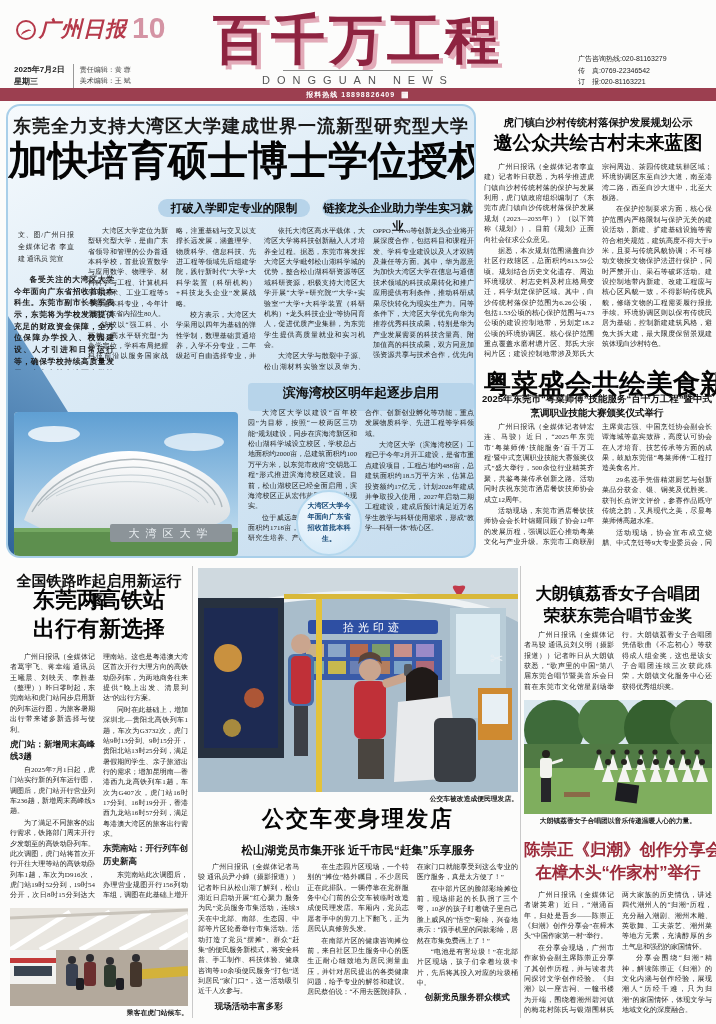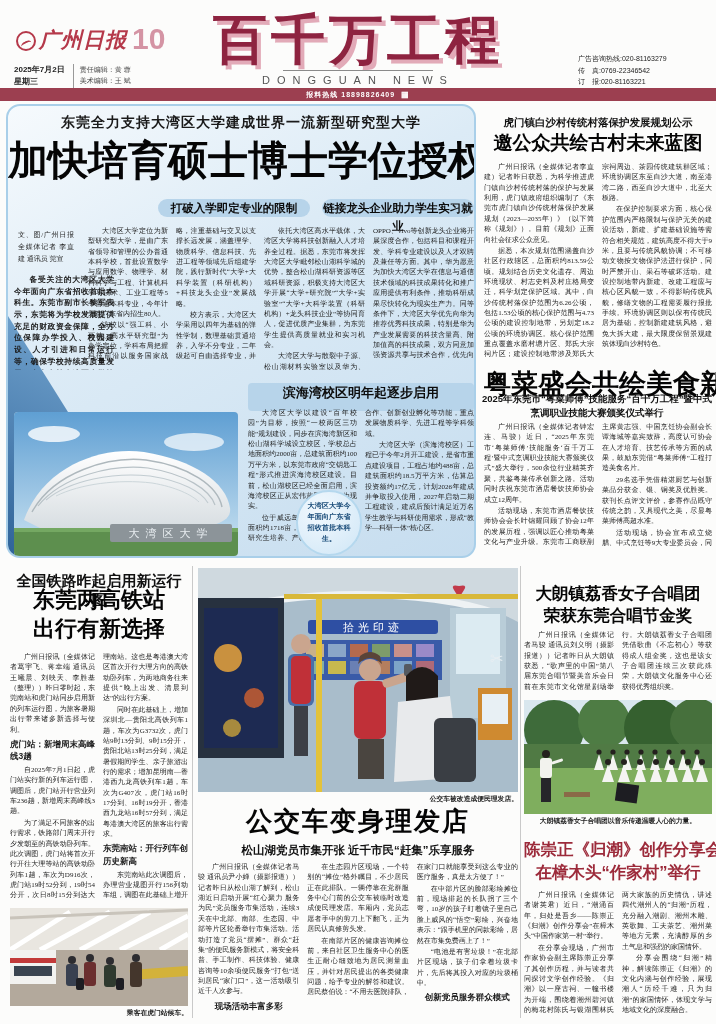--- a/index.html
+++ b/index.html
@@ -36,21 +36,21 @@
   .qr-glyph { font-size:8px; line-height:1; }
 
   
   .lead-box { left:6px; top:104px; width:470px; height:454px;
     background:linear-gradient(150deg,#f6fafd 0%,#dcebf6 40%,#c6ddef 100%);
     border:2px solid #a9cfe9; border-radius:14px; overflow:hidden; }
   .lead-tri { left:0; bottom:0; width:150px; height:240px;
     background:linear-gradient(205deg,#7fb0d8,#2f6399);
     clip-path:polygon(0 100%,0 0,100% 100%); }
   .lead-kicker { left:0; top:8px; width:100%; text-align:center;
-    font-family:"Liberation Sans", sans-serif; font-weight:bold; font-size:14px; color:#1a1a1a; letter-spacing:1px;}
+    font-family:"Liberation Sans", sans-serif; font-weight:bold; font-size:18px; color:#1a1a1a; letter-spacing:1px;}
   .lead-headline { left:0; top:27px; width:100%; text-align:center;
     font-family:"Liberation Sans", sans-serif; font-weight:900; font-size:40px; color:#050505;
     letter-spacing:0px; white-space:nowrap;}
   .lead-byline { left:10px; top:124px; width:56px; font-size:7px; line-height:1.7; color:#222;
     text-align:justify;}
   .lead-intro { left:6px; top:168px; width:100px; height:96px; overflow:hidden;
     font-size:7.8px; font-weight:bold; line-height:1.5; text-align:justify;}
   .lead-intro2 { left:6px; top:266px; width:160px; height:38px; overflow:hidden;
     font-size:7.8px; font-weight:bold; line-height:1.5; text-align:justify;}
   .pill { height:18px; background:#b7d4ea; border-radius:9px; text-align:center;
@@ -81,21 +81,21 @@
   .red-head { color:#9c2a3a !important; }
   .vrule { width:1px; background:#c9c9c9; }
 
   .rail-h4 h4 { text-align:left; }
 </style>
 </head>
 <body>
 
 <div class="page">
 
-  <div class="abs" style="left:16px; top:22px;">
+  <div class="abs" style="left:16px; top:11px;">
     <span class="logo-mark"></span><span class="logo-script">广州日报</span><span class="page-num">10</span>
   </div>
   <div class="abs" style="left:14px; top:64px; display:flex; gap:8px;">
     <div class="date-block">
       <div>2025年7月2日</div>
       <div>星期三</div>
     </div>
     <div class="editor-block">
       <div>责任编辑：黄 蓉</div>
       <div>美术编辑：王 斌</div>
@@ -286,21 +286,21 @@
         <circle cx="224" cy="112" r="13" fill="#caa58e"></circle>
         <path d="M208,108 q16,-18 32,0 l0,26 q-16,10 -32,0 Z" fill="#201a18"></path>
         <path d="M200,134 L252,128 L262,210 L196,214 Z" fill="#e8eaec"></path>
         <rect x="236" y="150" width="42" height="64" rx="6" fill="#3a3e44"></rect>
       </g>
       <rect x="280" y="120" width="34" height="52" fill="#cf8a30"></rect>
       <rect x="284" y="126" width="26" height="30" fill="#e8f0f4"></rect>
     </svg>
   </div>
   <div class="abs caption" style="left:198px; top:794px; width:320px; text-align:right;">公交车被改造成便民理发店。</div>
-  <div class="abs art-headline" style="left:198px; top:804px; width:320px; font-size:26px; letter-spacing:2px;">公交车变身理发店</div>
+  <div class="abs art-headline" style="left:198px; top:804px; width:320px; font-size:22px; letter-spacing:2px;">公交车变身理发店</div>
   <div class="abs art-sub" style="left:198px; top:842px; width:320px; font-size:11.5px;">松山湖党员市集开张  近千市民“赶集”乐享服务</div>
   <div class="abs col-body cols3 h4-center" style="left:198px; top:862px; width:320px; height:156px;">
       <p>广州日报讯（全媒体记者马骏 通讯员尹小婵（摄影报道））记者昨日从松山湖了解到，松山湖近日启动开展“红心聚力 服务为民”党员服务市集活动，连续3天在中北部、南部、生态园、中部等片区轮番举行市集活动。活动打造了党员“摆摊”、群众“赶集”的便民服务新模式，将安全科普、手工制作、科技体验、健康咨询等10余项便民服务“打包”送到居民“家门口”，这一活动吸引近千人次参与。</p>
       <h4>现场活动丰富多彩</h4>
       <p>在生态园片区现场，一个特别的“摊位”格外瞩目，不少居民正在此排队。一辆停靠在党群服务中心门前的公交车被临时改造成便民理发店。车厢内，党员志愿者手中的剪刀上下翻飞，正为居民认真修剪头发。</p>
       <p>在南部片区的健康咨询摊位前，来自社区卫生服务中心的医生正耐心细致地为居民测量血压，并针对居民提出的各类健康问题，给予专业的解答和建议。居民蔡伯说：“不用去医院排队，在家门口就能享受到这么专业的医疗服务，真是太方便了！”</p>
       <p>在中部片区的脸部彩绘摊位前，现场排起的长队拐了三个弯，10岁的孩子盯着镜子里自己脸上威风的“悟空”彩绘，兴奋地表示：“跟手机里的同款彩绘，居然在市集免费画上了！”</p>
       <p>“电池是有害垃圾！”在北部片区现场，孩子们拿着垃圾卡片，先后将其投入对应的垃圾桶中。</p>
       <h4>创新党员服务群众模式</h4>
     </div>

